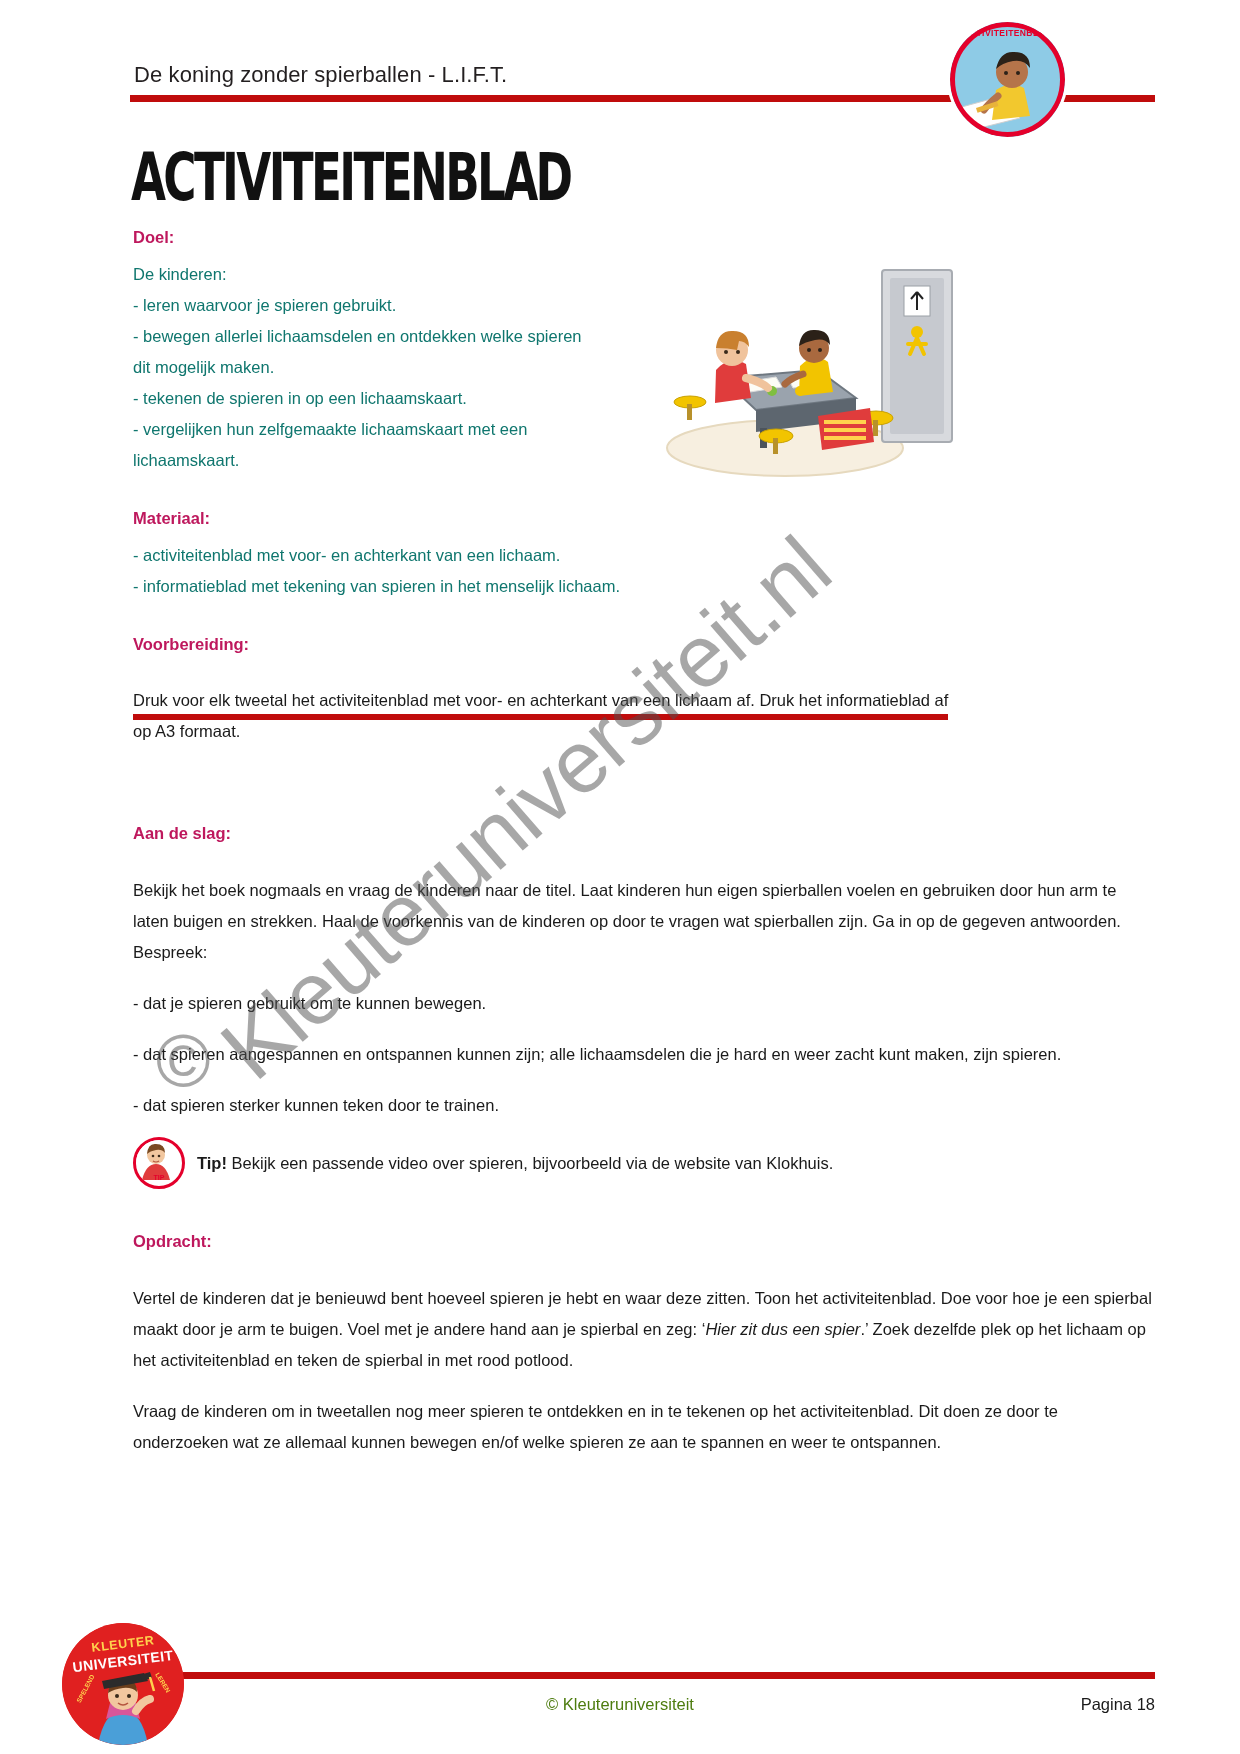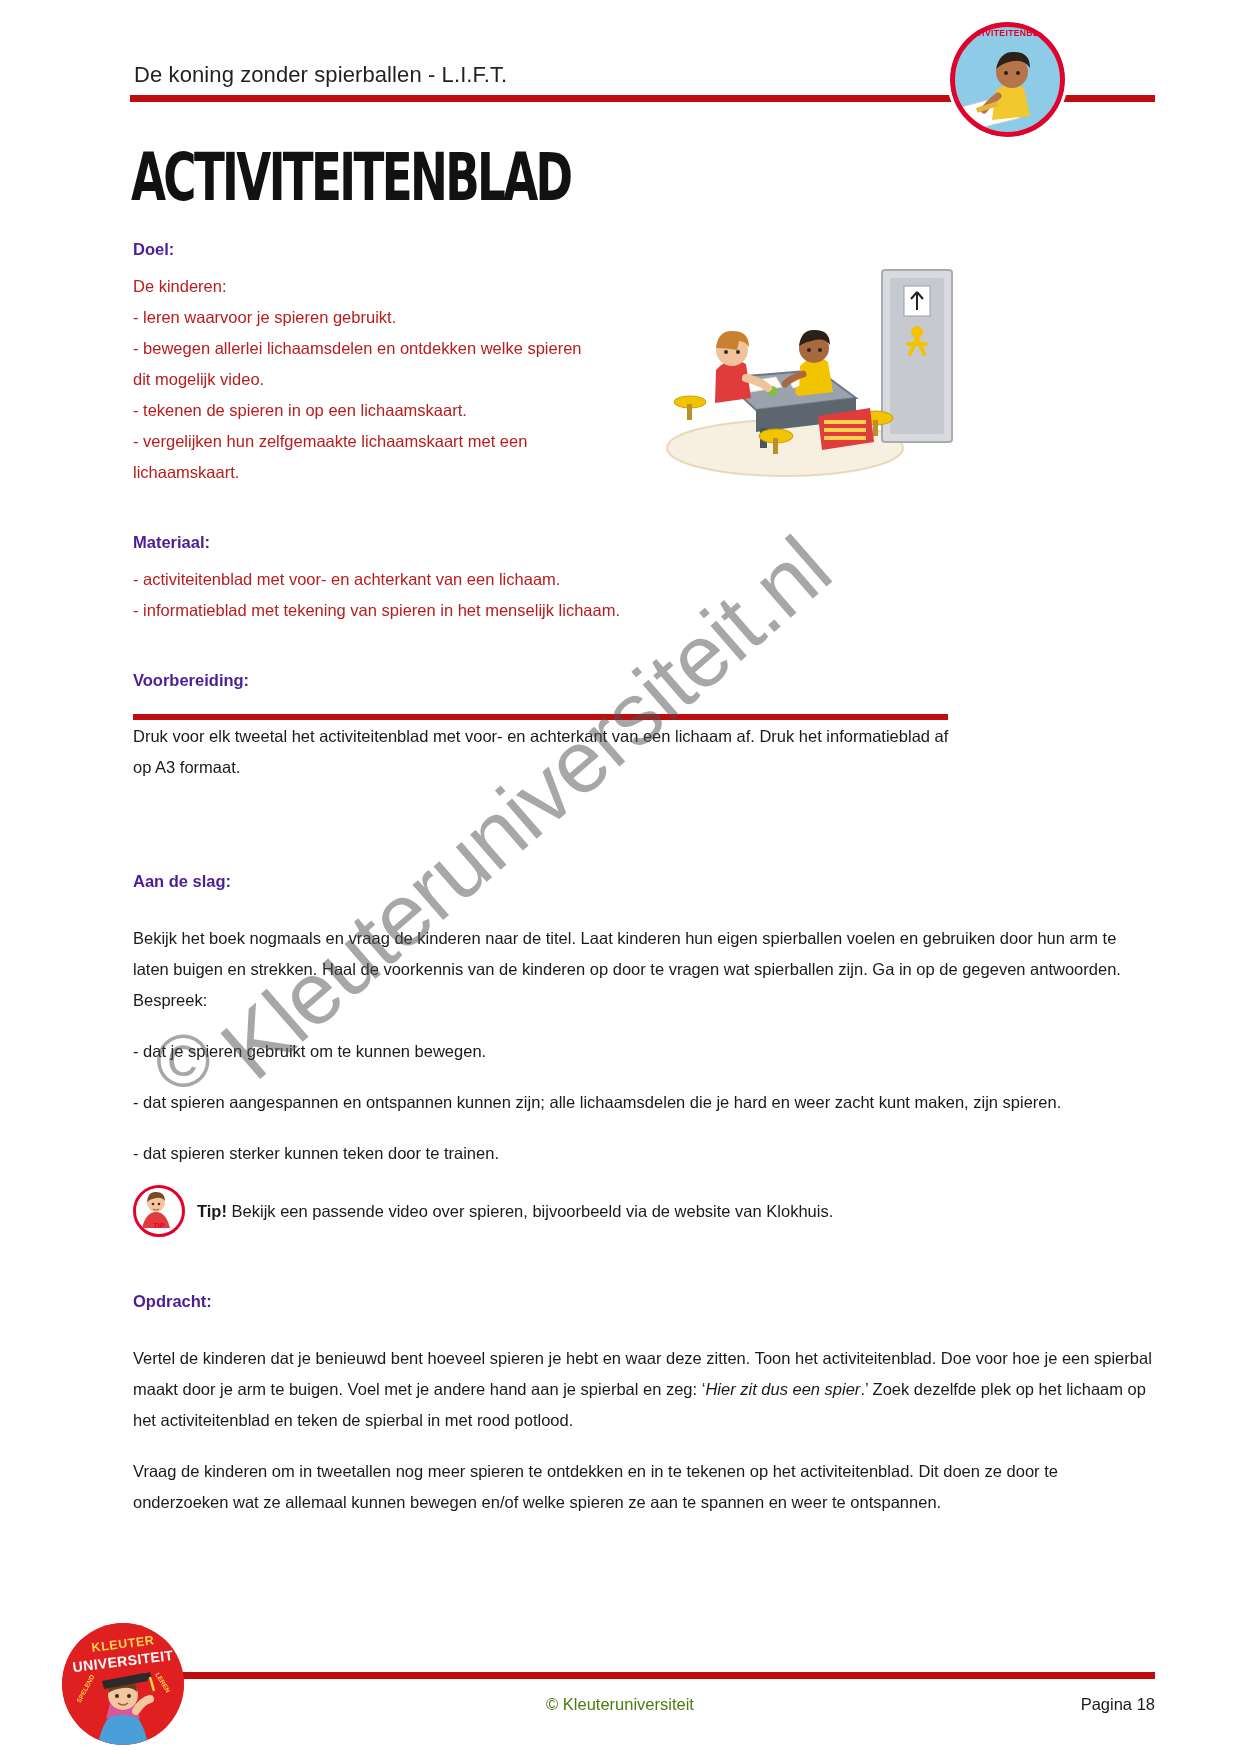--- a/index.html
+++ b/index.html
@@ -48,25 +48,25 @@
     letter-spacing:-3.4px;
     transform:scaleX(.78) scaleY(1.14);
     transform-origin:left top;
     color:#111111;
     white-space:nowrap;
   }
 
   
   .content { position:absolute; left:133px; top:225px; width:1022px; }
   .sec-head {
-    font-size:16.5px; font-weight:bold; color:#4c1d95;
-    margin:12px 0 9px 0; line-height:1.5;
+    font-size:16.5px; font-weight:bold; color:#be185d;
+    margin:0 0 9px 0; line-height:1.5;
   }
   .line {
-    font-size:16.5px; line-height:31px; color:#b91c1c; margin:0;
+    font-size:16.5px; line-height:31px; color:#0f766e; margin:0;
   }
   .para {
     font-size:16.5px; line-height:31px; color:#1a1a1a; margin:0;
   }
   .gap-sm { height:20px; }
   .gap-md { height:30px; }
   .gap-lg { height:40px; }
   .narrow { width:545px; }
   .wide { width:824px; }
 
@@ -229,21 +229,21 @@
     </svg>
   </div>
 
   <div class="content">
 
     <div>
       <div class="sec-head">Doel:</div>
       <div class="line narrow">De kinderen:</div>
       <div class="line narrow">- leren waarvoor je spieren gebruikt.</div>
       <div class="line narrow">- bewegen allerlei lichaamsdelen en ontdekken welke spieren</div>
-      <div class="line narrow">dit mogelijk video.</div>
+      <div class="line narrow">dit mogelijk maken.</div>
       <div class="line narrow">- tekenen de spieren in op een lichaamskaart.</div>
       <div class="line narrow">- vergelijken hun zelfgemaakte lichaamskaart met een</div>
       <div class="line narrow">lichaamskaart.</div>
     </div>
 
     <div class="gap-md"></div>
 
     <div>
       <div class="sec-head">Materiaal:</div>
       <div class="line">- activiteitenblad met voor- en achterkant van een lichaam.</div>

